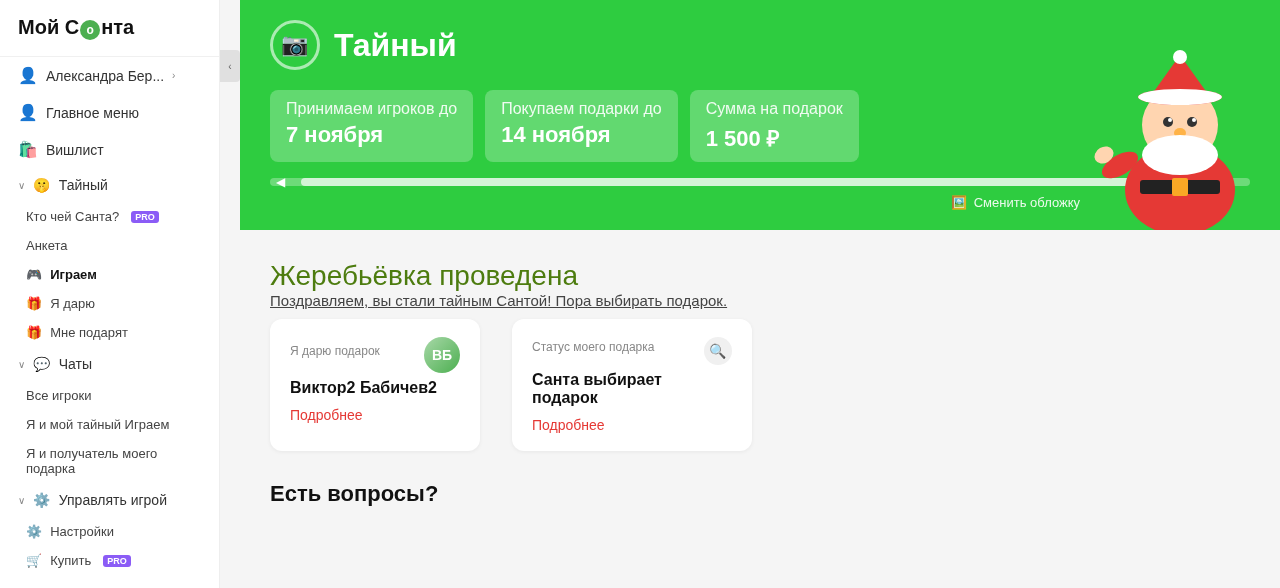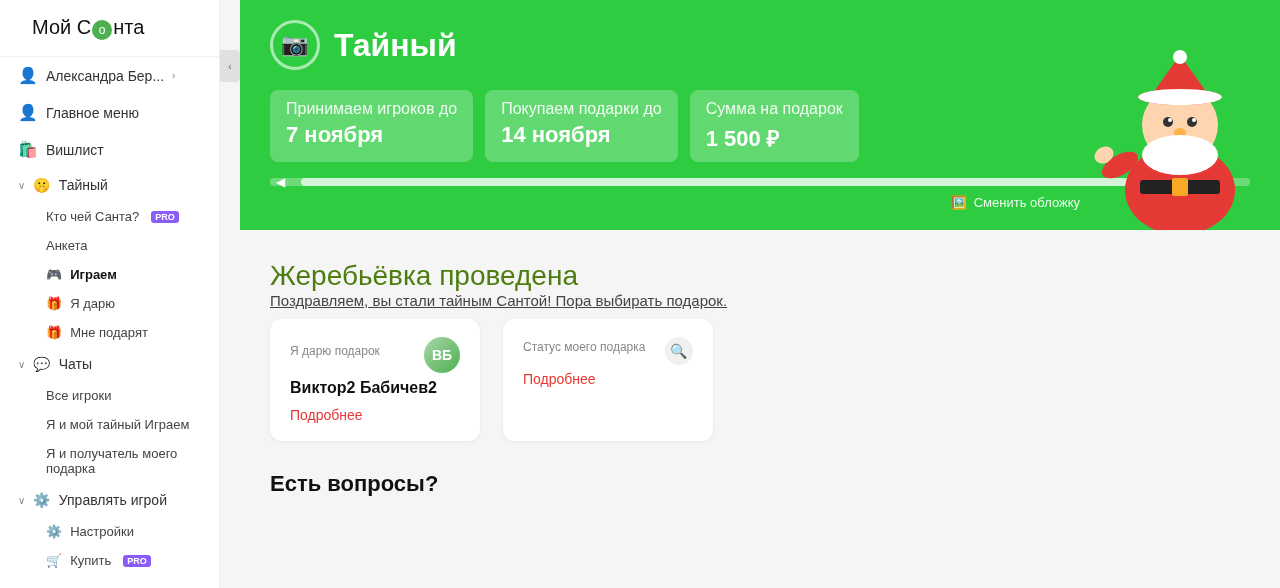--- a/index.html
+++ b/index.html
@@ -9,23 +9,23 @@
     .sidebar {
       width: 220px;
       min-width: 220px;
       background: #fff;
       height: 100%;
       overflow-y: auto;
       border-right: 1px solid #eee;
       padding-bottom: 20px;
     }
     .sidebar-logo {
-      padding: 16px 32px;
+      padding: 16px 18px;
       font-size: 20px;
-      font-weight: 400;
+      font-weight: 700;
       color: #111;
       border-bottom: 1px solid #f0f0f0;
     }
     .sidebar-logo span.santa-o {
       display: inline-block;
       background: #4CAF50;
       color: white;
       border-radius: 50%;
       width: 20px;
       height: 20px;
@@ -52,21 +52,21 @@
       font-size: 14px;
       color: #333;
       cursor: pointer;
       gap: 8px;
       font-weight: 500;
     }
     .sidebar-section-header .chevron { font-size: 10px; color: #888; }
     .sidebar-sub-item {
       display: flex;
       align-items: center;
-      padding: 7px 18px 7px 46px;
+      padding: 7px 18px 7px 26px;
       font-size: 13px;
       color: #444;
       cursor: pointer;
       gap: 8px;
     }
     .sidebar-sub-item.active { font-weight: 700; color: #111; }
     .pro-badge {
       background: #8b5cf6;
       color: white;
       font-size: 9px;
@@ -215,21 +215,21 @@
       margin-bottom: 0;
     }
     .content-subtitle {
       font-size: 15px;
       color: #444;
       margin-bottom: 10px;
       text-decoration: underline;
     }
     .cards-row {
       display: flex;
-      gap: 23px;
+      gap: 32px;
       margin-bottom: 30px;
     }
     .info-card {
       background: white;
       border-radius: 12px;
       padding: 18px 20px;
       min-width: 210px;
       max-width: 240px;
       box-shadow: 0 1px 4px rgba(0,0,0,0.06);
     }
@@ -456,19 +456,20 @@
         </div>
         <div class="info-card-name">Виктор2 Бабичев2</div>
         <div class="podrobnee">Подробнее</div>
       </div>
 
       <div class="info-card">
         <div class="info-card-header">
           <div class="info-card-label">Статус моего подарка</div>
           <div class="info-card-search">🔍</div>
         </div>
+        <div class="info-card-name">Санта выбирает подарок</div>
         <div class="podrobnee">Подробнее</div>
       </div>
     </div>
 
     <div class="section-title">Есть вопросы?</div>
   </div>
 </div>
 
 </body></html>

